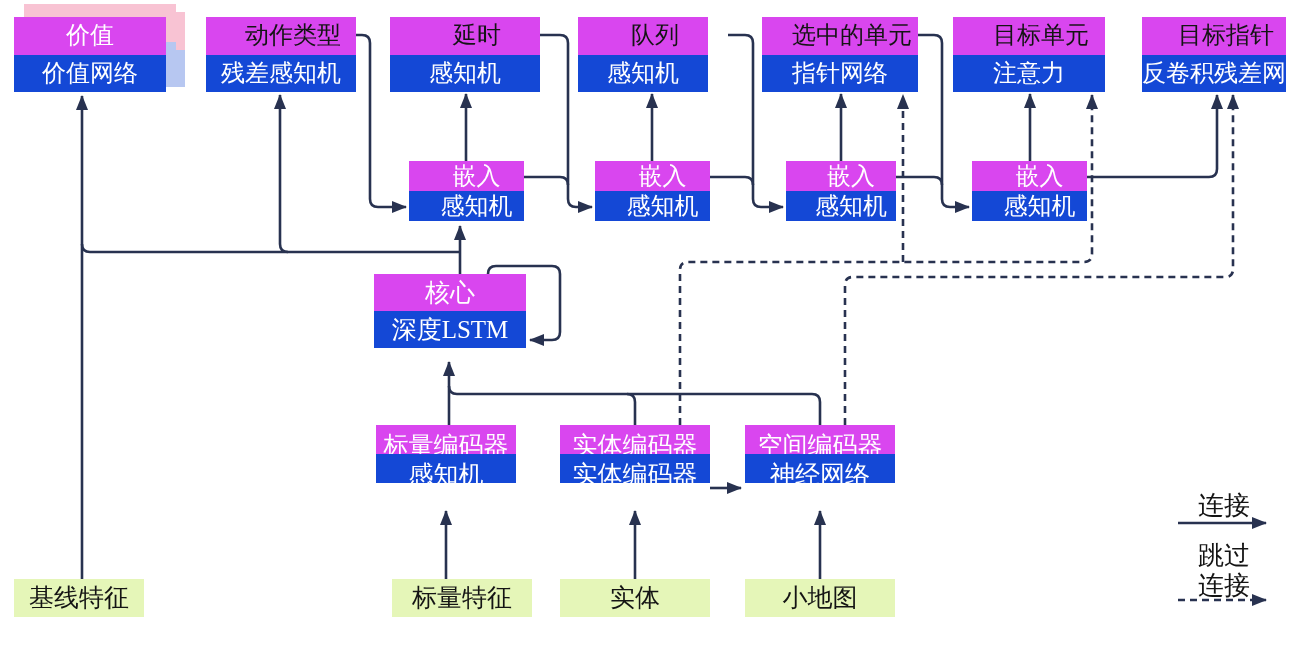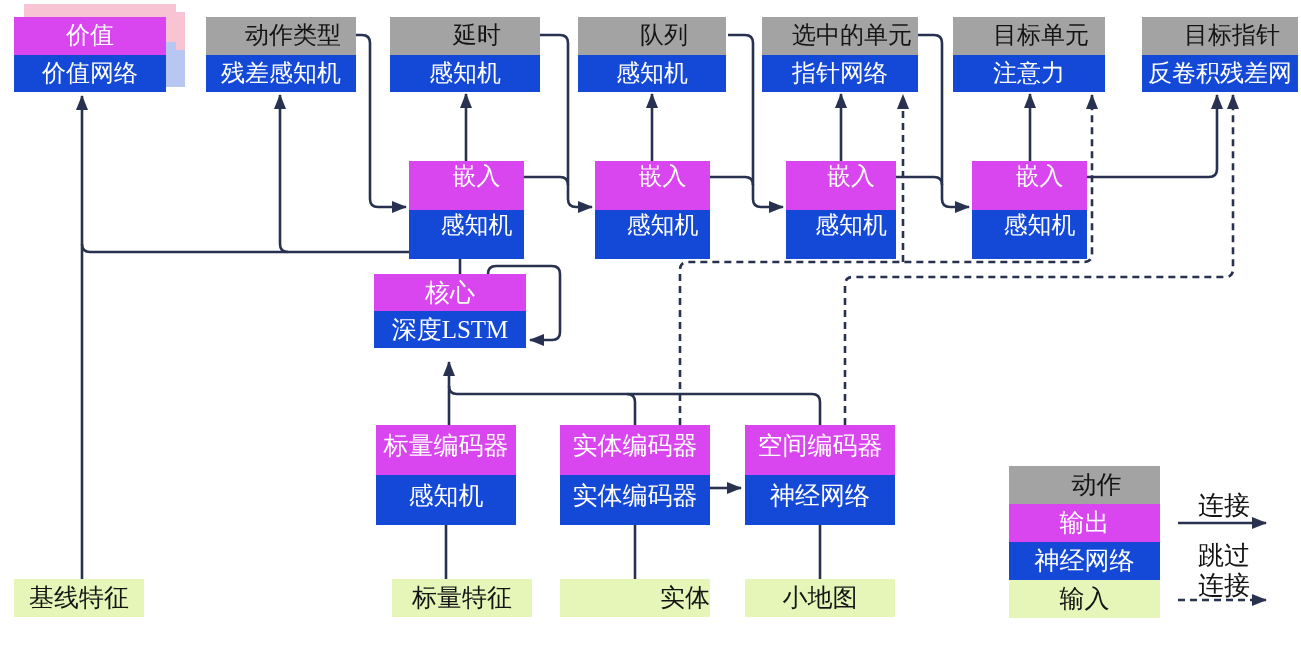--- a/index.html
+++ b/index.html
@@ -1,29 +1,29 @@
 <!DOCTYPE html>
 <html><head>
 <meta charset="utf-8">
 <style>
   html,body{margin:0;padding:0;background:#ffffff;}
   .canvas{position:relative;width:1301px;height:662px;background:#ffffff;overflow:hidden;
           font-family:"Liberation Serif","DejaVu Serif",serif;}
   svg.wires{position:absolute;left:0;top:0;z-index:1;}
   .node{position:absolute;z-index:2;text-align:center;}
   .row{display:block;white-space:nowrap;overflow:hidden;}
-  .c-action{background:#a3a3a3;color:#141414;padding-left:24px;}
+  .c-action{background:#d946ef;color:#141414;padding-left:24px;}
   .c-output{background:#d946ef;color:#ffffff;}
   .c-network{background:#1448D6;color:#ffffff;}
   .c-input{background:#E5F6B8;color:#141414;}
   
   .t-top  .row{height:37.5px;line-height:37.5px;font-size:24px;}
-  .t-emb  .row{height:49px;line-height:31px;font-size:24px;padding-left:20px;}
+  .t-emb  .row{height:30px;line-height:31px;font-size:24px;padding-left:20px;}
   .t-core .row{height:37px;line-height:37px;font-size:25px;}
-  .t-enc  .row{height:50px;line-height:41.5px;font-size:25px;}
+  .t-enc  .row{height:29px;line-height:41.5px;font-size:25px;}
   .t-in   .row{height:38px;line-height:38px;font-size:25px;}
   
   .sheet{position:absolute;width:100%;}
   .sheet .row{height:37.5px;}
   .s-pink{background:#F8C3D3;}
   .s-blue{background:#B7C7F1;}
   .main-stack{position:relative;z-index:3;}
   
   .legend-box{position:absolute;z-index:2;text-align:center;}
   .legend-box .row{height:38px;line-height:38px;font-size:25px;}
@@ -96,36 +96,36 @@
   <div class="node t-top" style="left:206px;top:17px;width:150px;">
     <span class="row c-action">动作类型</span>
     <span class="row c-network">残差感知机</span>
   </div>
 
   <div class="node t-top" style="left:390px;top:17px;width:150px;">
     <span class="row c-action">延时</span>
     <span class="row c-network">感知机</span>
   </div>
 
-  <div class="node t-top" style="left:578px;top:17px;width:148px;">
+  <div class="node t-top" style="left:578px;top:17px;width:130px;">
     <span class="row c-action">队列</span>
     <span class="row c-network">感知机</span>
   </div>
 
   <div class="node t-top" style="left:762px;top:17px;width:156px;">
     <span class="row c-action">选中的单元</span>
     <span class="row c-network">指针网络</span>
   </div>
 
   <div class="node t-top" style="left:953px;top:17px;width:152px;">
     <span class="row c-action">目标单元</span>
     <span class="row c-network">注意力</span>
   </div>
 
-  <div class="node t-top" style="left:1142px;top:17px;width:156px;">
+  <div class="node t-top" style="left:1142px;top:17px;width:144px;">
     <span class="row c-action">目标指针</span>
     <span class="row c-network">反卷积残差网</span>
   </div>
 
   <div class="node t-emb" style="left:409px;top:161px;width:115px;">
     <span class="row c-output">嵌入</span>
     <span class="row c-network">感知机</span>
   </div>
   <div class="node t-emb" style="left:595px;top:161px;width:115px;">
     <span class="row c-output">嵌入</span>
@@ -157,30 +157,24 @@
     <span class="row c-output">空间编码器</span>
     <span class="row c-network">神经网络</span>
   </div>
 
   <div class="node t-in" style="left:14px;top:579px;width:130px;">
     <span class="row c-input">基线特征</span>
   </div>
   <div class="node t-in" style="left:376px;top:579px;width:140px;padding-left:16px;">
     <span class="row c-input">标量特征</span>
   </div>
-  <div class="node t-in" style="left:560px;top:579px;width:150px;text-align:right;">
+  <div class="node t-in" style="left:560px;top:579px;width:150px;">
     <span class="row c-input">实体</span>
   </div>
   <div class="node t-in" style="left:745px;top:579px;width:150px;">
     <span class="row c-input">小地图</span>
   </div>
 
-  <div class="legend-box" style="left:1009px;top:466px;width:151px;">
-    <span class="row c-action">动作</span>
-    <span class="row c-output">输出</span>
-    <span class="row c-network">神经网络</span>
-    <span class="row c-input">输入</span>
-  </div>
   <div class="legend-label" style="left:1176px;top:488px;">连接</div>
   <div class="legend-label" style="left:1176px;top:538px;">跳过</div>
   <div class="legend-label" style="left:1176px;top:568px;">连接</div>
 
 </div>
 
 </body></html>

